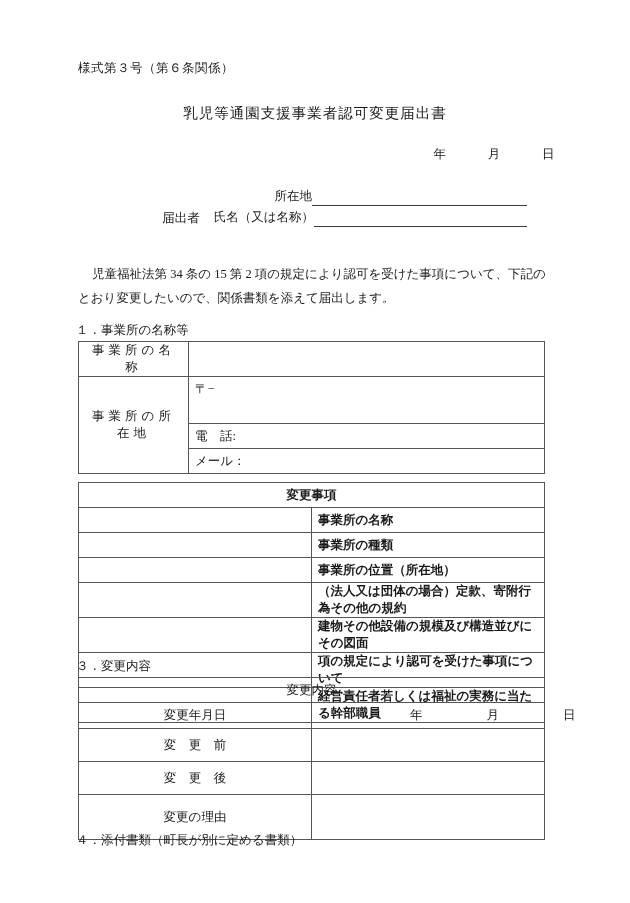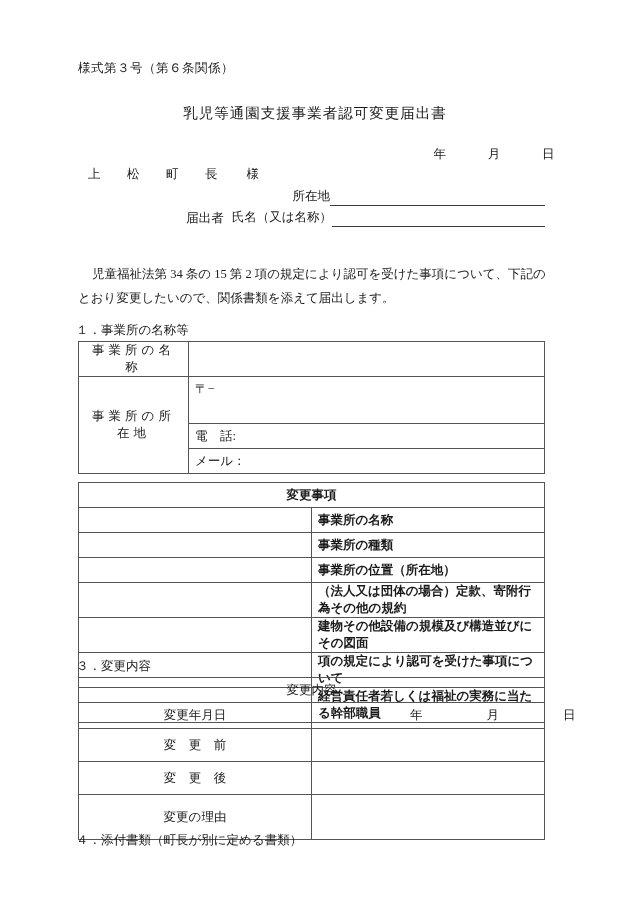--- a/index.html
+++ b/index.html
@@ -59,34 +59,34 @@
     left: 88px;
     top: 166px;
     font-size: 12.5px;
     white-space: nowrap;
   }
   .addressee .town { letter-spacing: 7px; }
   .addressee .sama { margin-left: 22px; }
 
   .applicant-block {
     position: absolute;
-    left: 78px;
+    left: 60px;
     top: 185px;
     width: 467px;
   }
   .app-row {
     display: flex;
     align-items: flex-end;
     justify-content: flex-end;
     height: 21px;
     font-size: 12.5px;
     white-space: nowrap;
   }
   .app-row .lead {
-    margin-right: 8px;
+    margin-right: 14px;
     font-family: Liberation Mono, monospace;
   }
   .app-row .lbl {
     padding-bottom: 1px;
   }
   .app-row .rule {
     border-bottom: 1px solid #3a3a3a;
     height: 16px;
   }
   .rule-w1 { width: 215px; }
@@ -166,23 +166,20 @@
   <div class="doc-title">乳児等通園支援事業者認可変更届出書</div>
 
   <div class="date-line">
     <span>年</span>
     <span class="gap-a"></span>
     <span>月</span>
     <span class="gap-b"></span>
     <span>日</span>
   </div>
 
-  <div class="addressee">
-    <span class="town">上　松　町　長</span><span class="sama">様</span>
-  </div>
 
   <div class="applicant-block">
     <div class="app-row">
       <span class="lbl">所在地</span>
       <span class="rule rule-w1"></span>
     </div>
     <div class="app-row">
       <span class="lead">届出者</span>
       <span class="lbl">氏名（又は名称）</span>
       <span class="rule rule-w2"></span>

